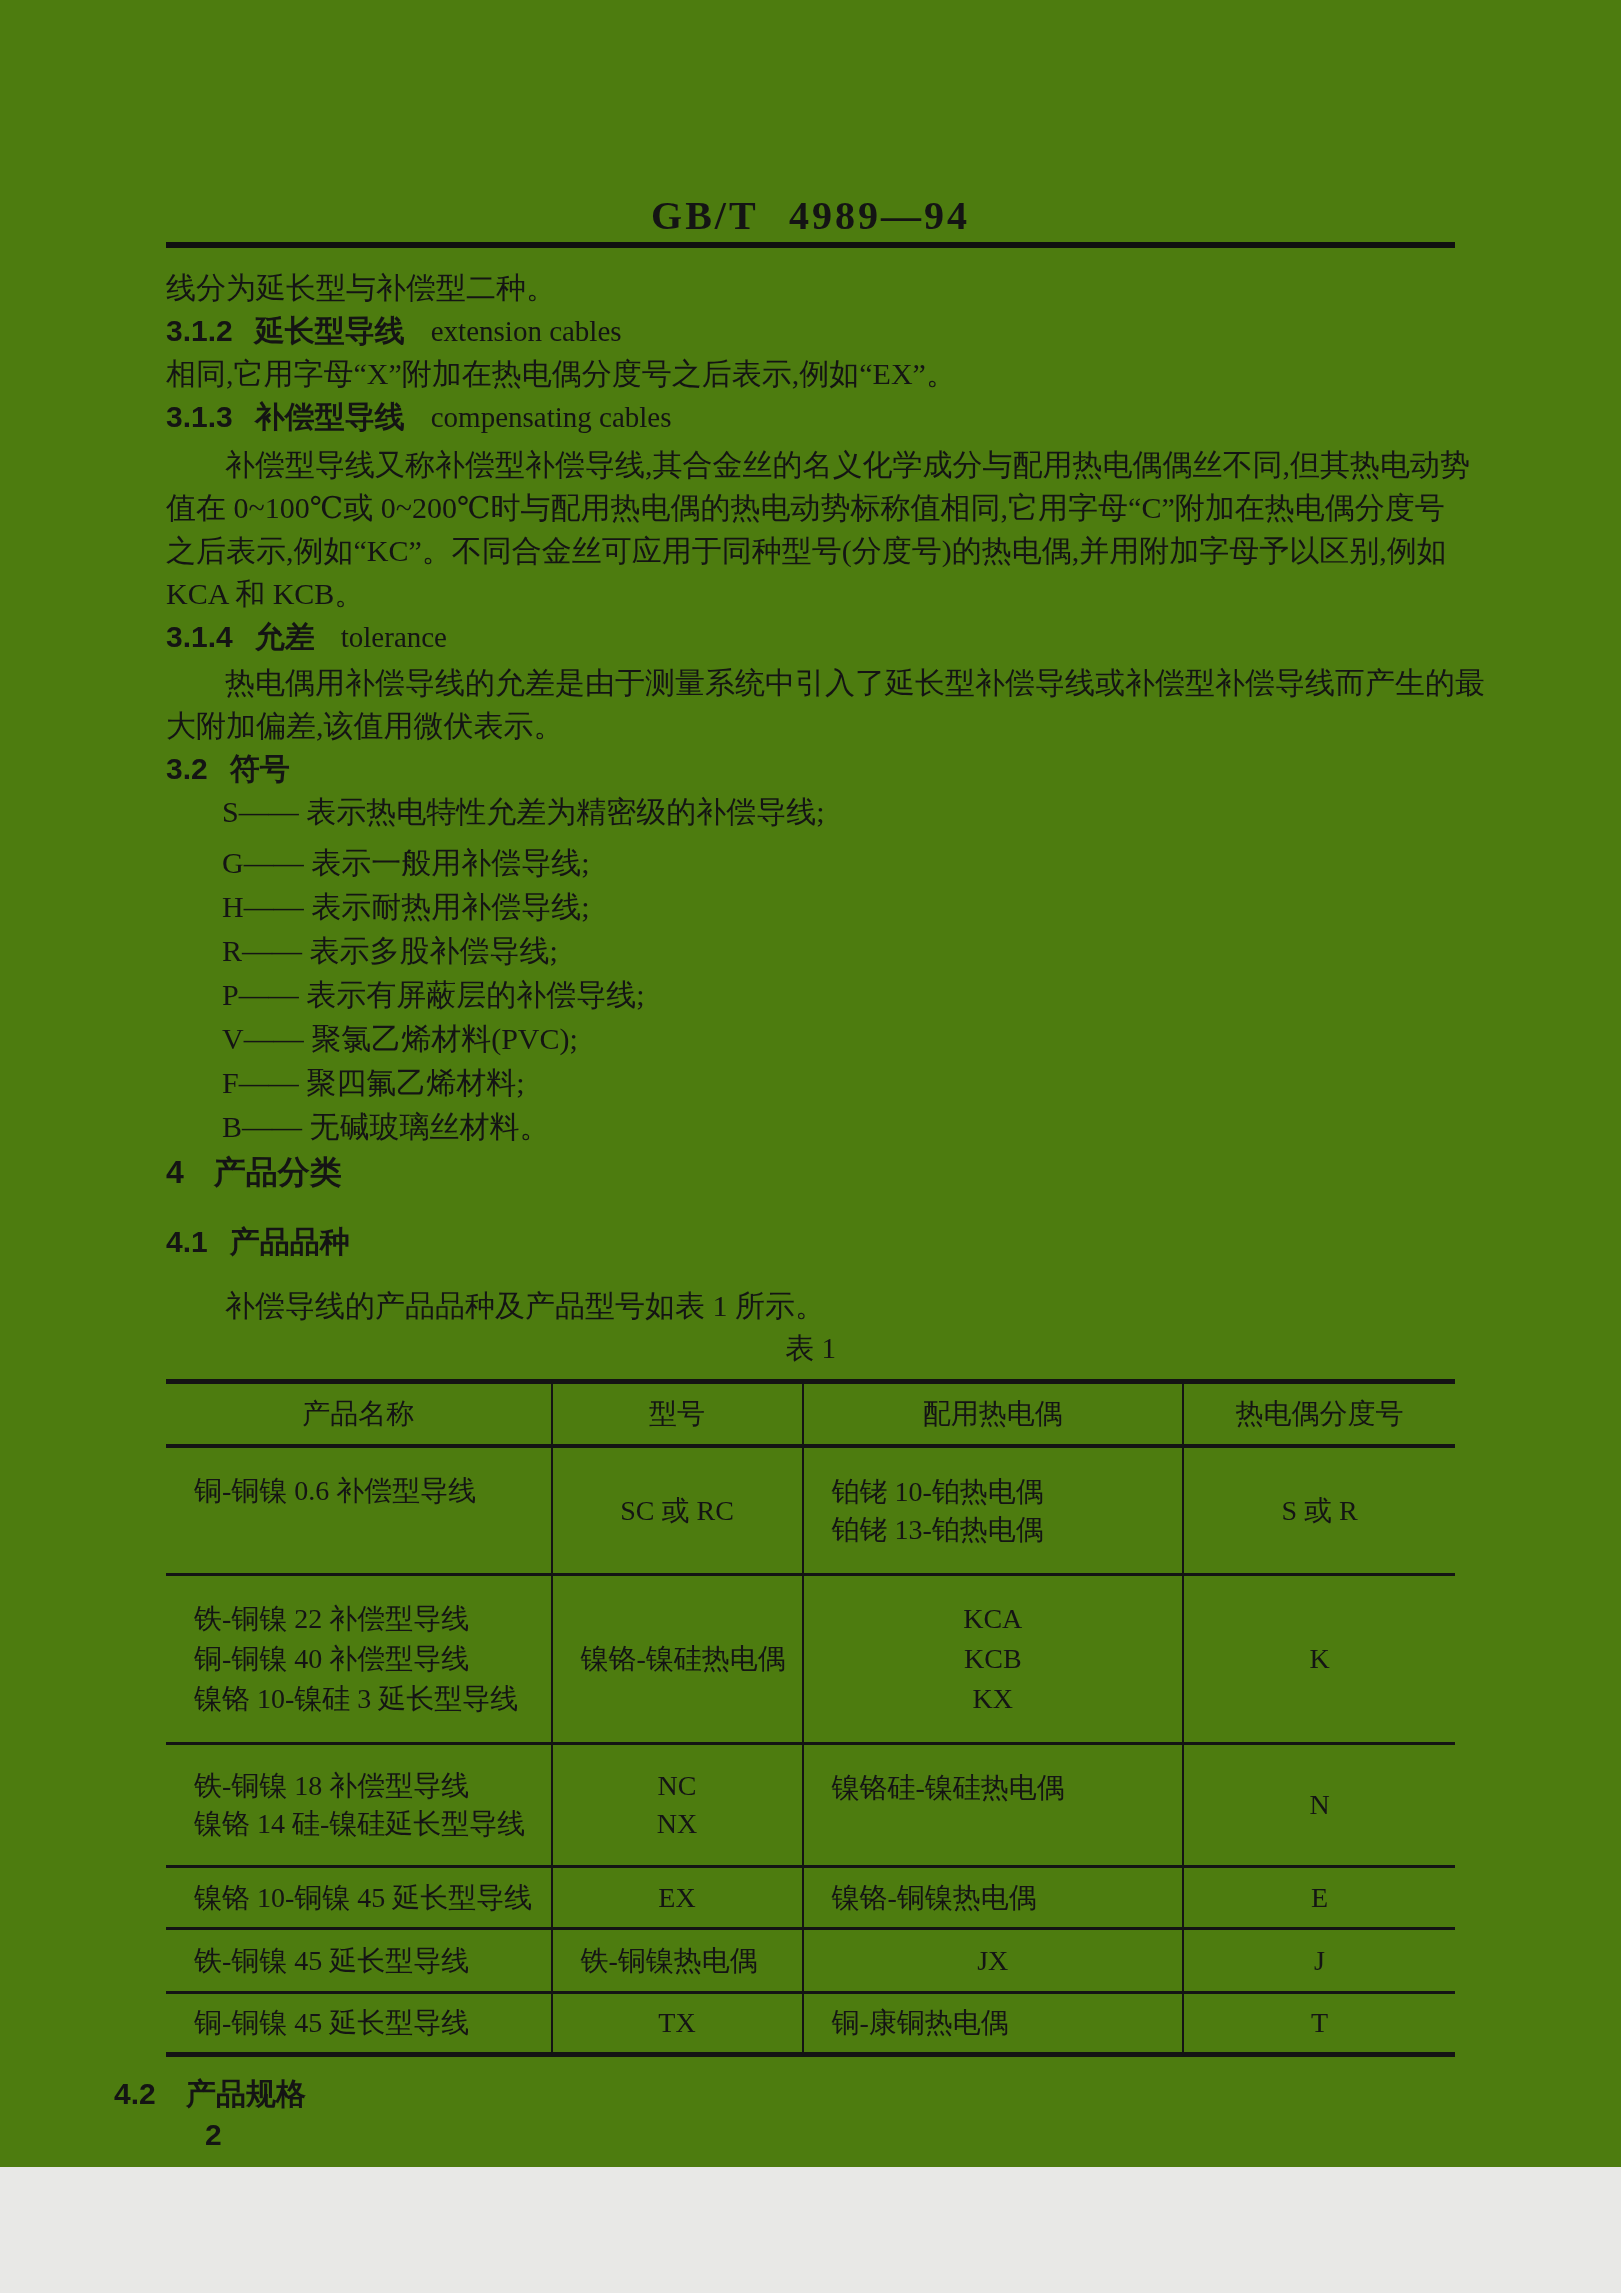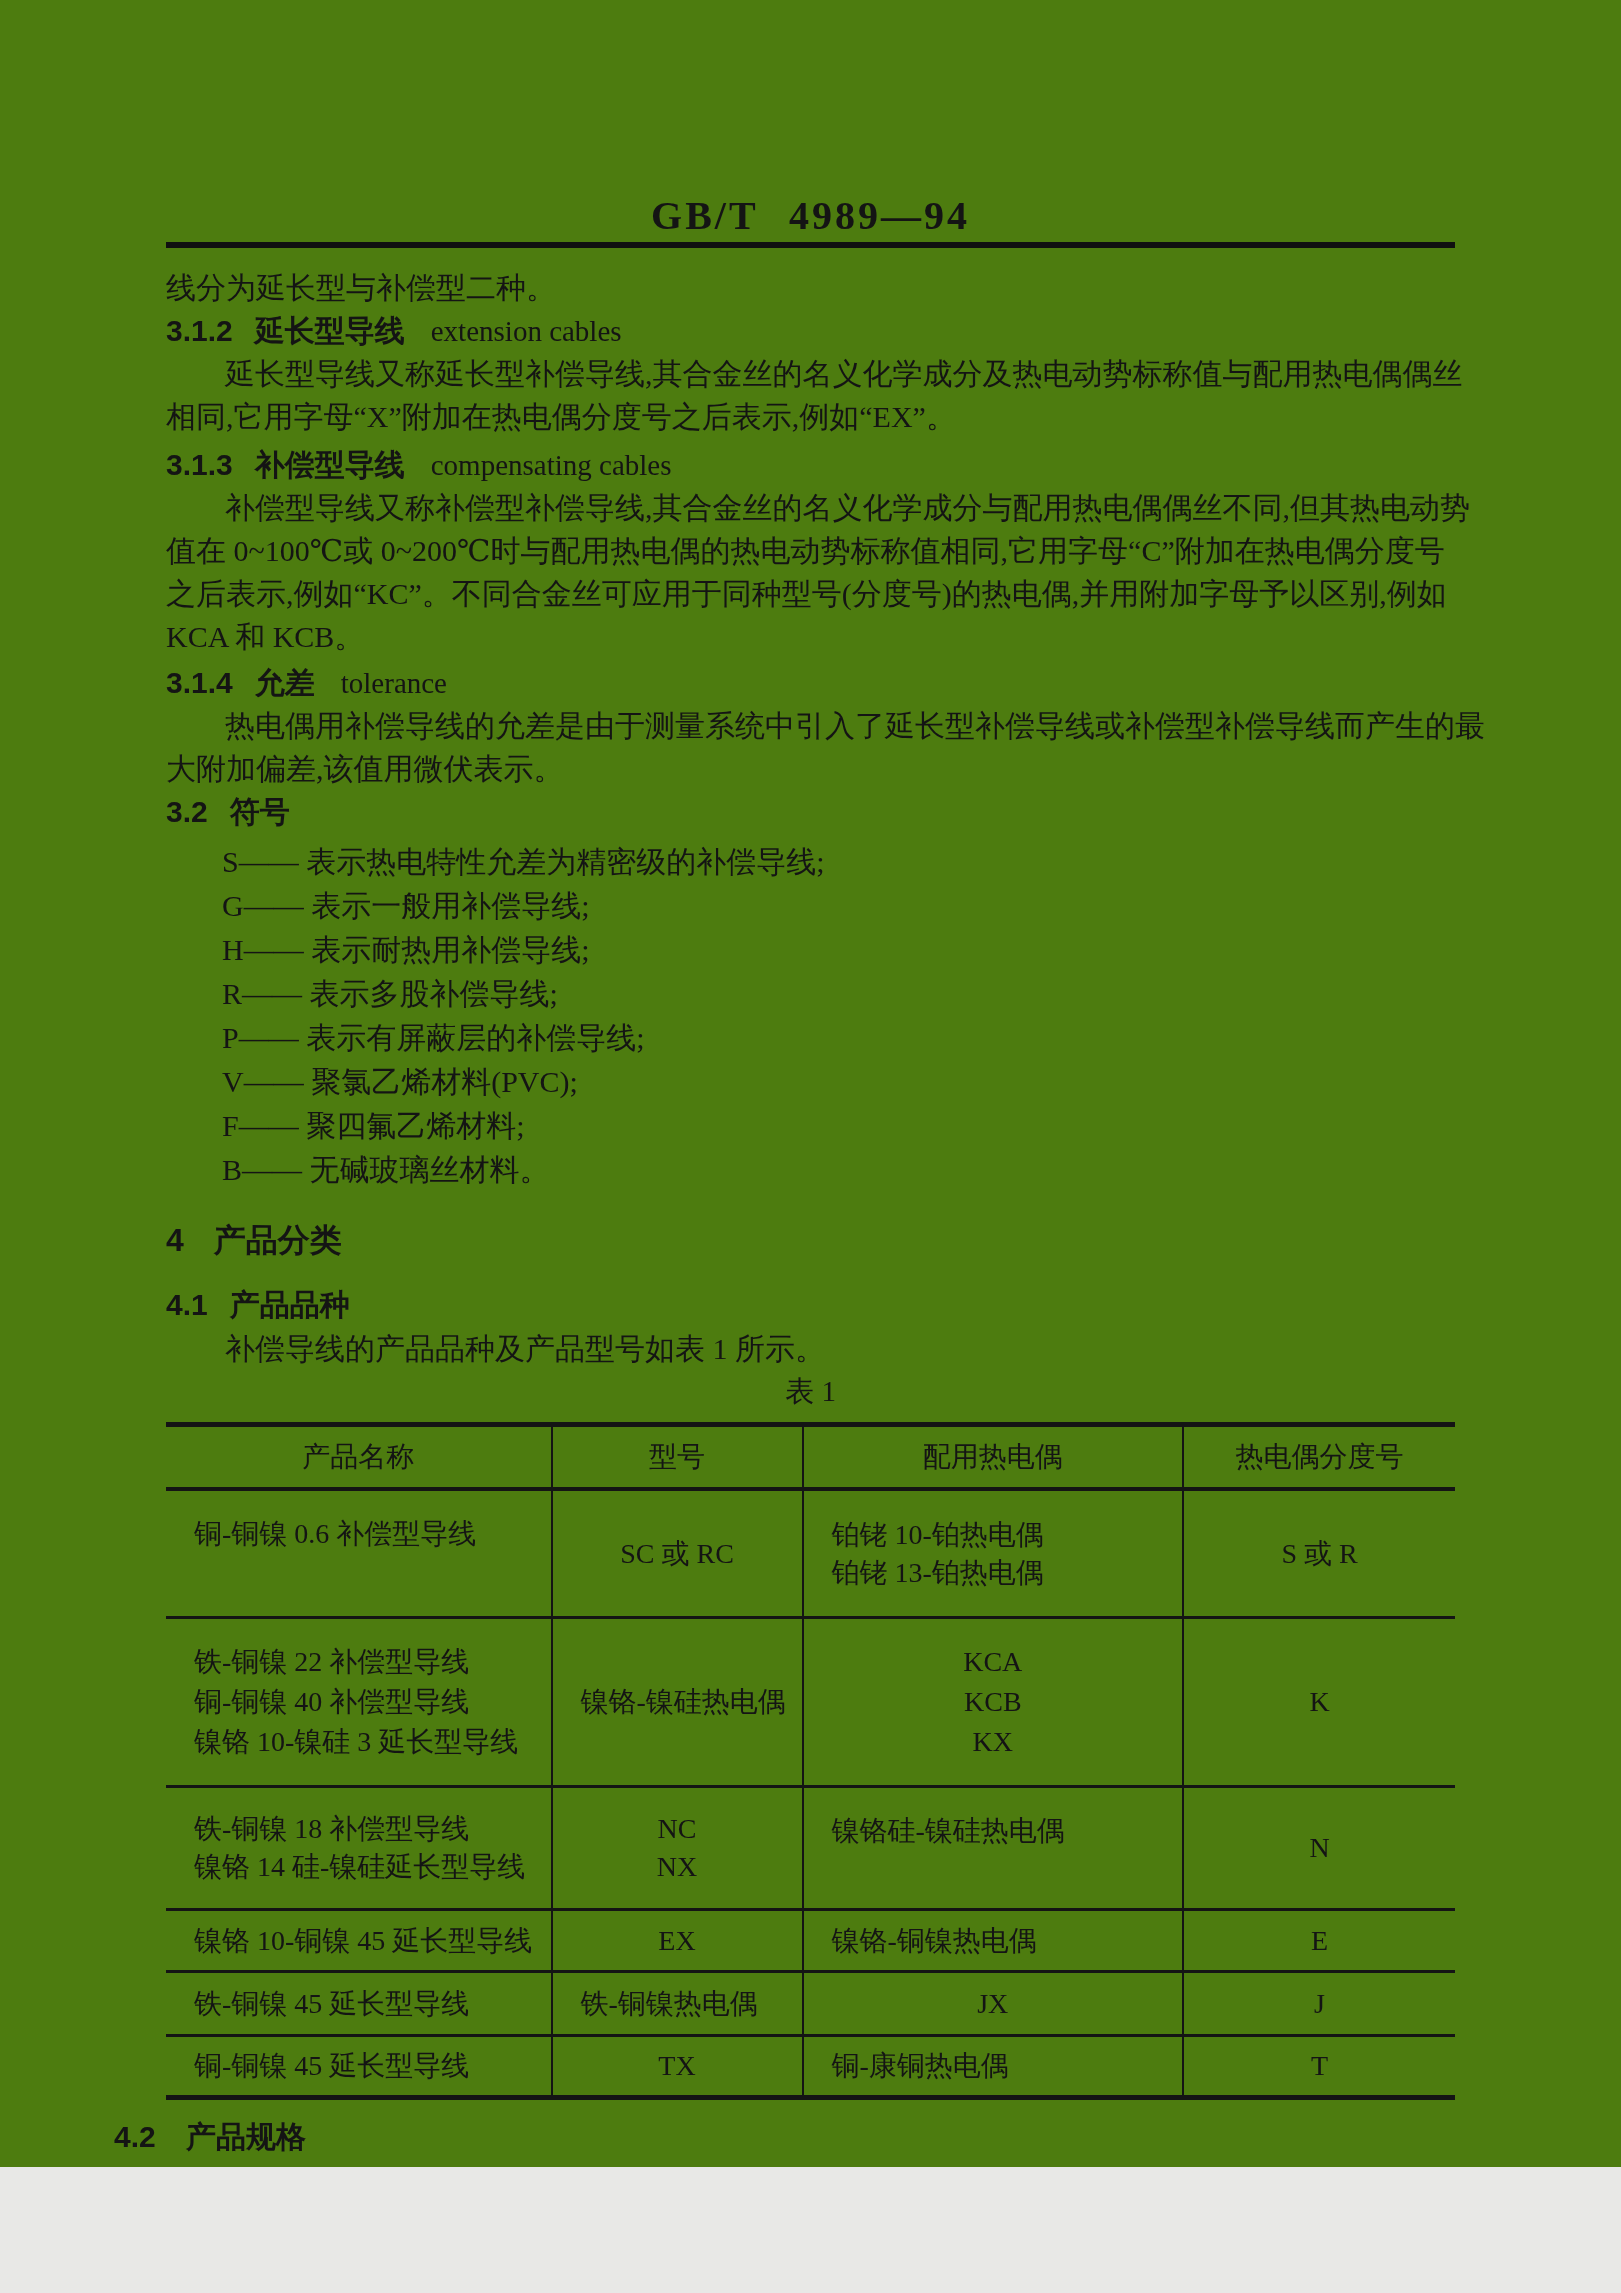--- a/index.html
+++ b/index.html
@@ -106,21 +106,20 @@
 
 <div class="page">
 
   <div class="title">GB/T 4989—94</div>
 
   <div class="rule"></div>
 
   <div id="body-lines">
       <div class="line body">线分为延长型与补偿型二种。</div>
       <div class="line clause"><span class="hnum">3.1.2</span><span class="hzh">延长型导线</span><span class="hen">extension cables</span></div>
-      <div class="line indent">延长型导线又称延长型补偿导线,其合金丝的名义化学成分及热电动势标称值与配用热电偶偶丝</div>
       <div class="line body">相同,它用字母“X”附加在热电偶分度号之后表示,例如“EX”。</div>
       <div class="line clause"><span class="hnum">3.1.3</span><span class="hzh">补偿型导线</span><span class="hen">compensating cables</span></div>
       <div class="line indent">补偿型导线又称补偿型补偿导线,其合金丝的名义化学成分与配用热电偶偶丝不同,但其热电动势</div>
       <div class="line body">值在 0~100℃或 0~200℃时与配用热电偶的热电动势标称值相同,它用字母“C”附加在热电偶分度号</div>
       <div class="line body">之后表示,例如“KC”。不同合金丝可应用于同种型号(分度号)的热电偶,并用附加字母予以区别,例如</div>
       <div class="line body">KCA 和 KCB。</div>
       <div class="line clause"><span class="hnum">3.1.4</span><span class="hzh">允差</span><span class="hen">tolerance</span></div>
       <div class="line indent">热电偶用补偿导线的允差是由于测量系统中引入了延长型补偿导线或补偿型补偿导线而产生的最</div>
       <div class="line body">大附加偏差,该值用微伏表示。</div>
       <div class="line clause"><span class="hnum">3.2</span><span class="hzh">符号</span></div>

